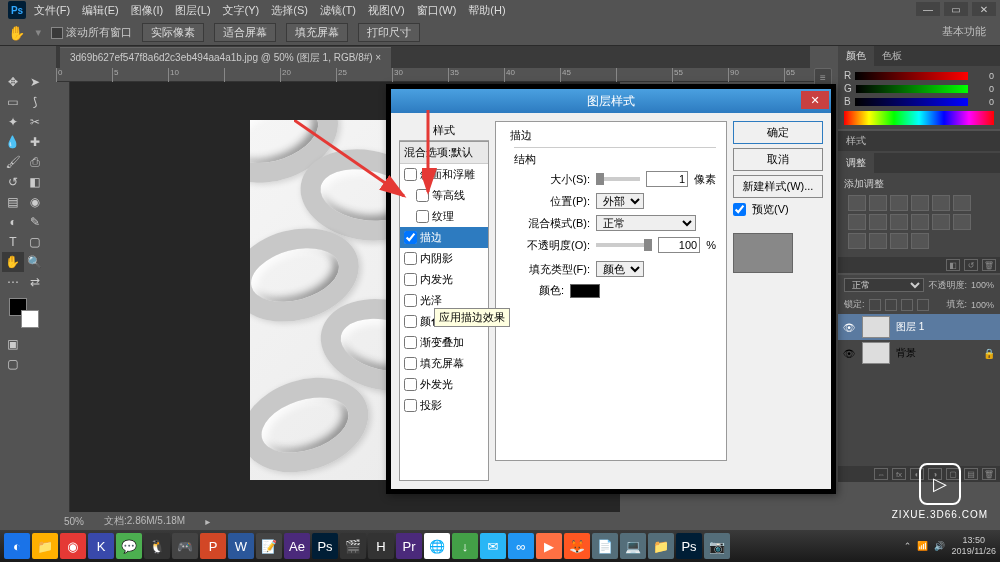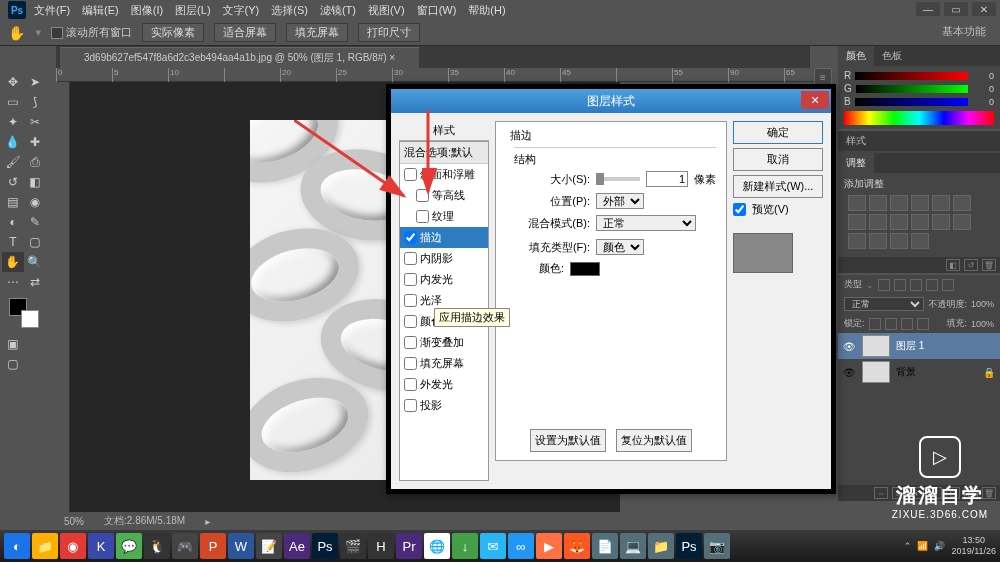--- a/index.html
+++ b/index.html
@@ -14,21 +14,21 @@
 
 
 .optbar { background: #535353; border-bottom: 1px solid #2a2a2a; height: 26px; display: flex; align-items: center; padding: 0 8px; color: #ccc; font-size: 11px; gap: 10px; }
 .optbar .hand { font-size: 14px; }
 .optbar .chk { width:12px; height:12px; border:1px solid #888; display:inline-block; vertical-align:middle; margin-right:3px; background:#3a3a3a;}
 .optbar .btn { background: #5a5a5a; border: 1px solid #3a3a3a; padding: 1px 8px; font-size: 11px; color: #ddd; }
 .base-func { position:absolute; right:6px; top:22px; color:#bbb; font-size:11px; padding:2px 8px; }
 
 
 .doctab-row { background: #3a3a3a; height: 22px; display: flex; align-items: center; padding-left: 4px; }
-.doctab { background: #535353; color: #ccc; font-size: 10px; padding: 3px 24px; border-top: 1px solid #666; }
+.doctab { background: #535353; color: #ccc; font-size: 10px; padding: 3px 10px; border-top: 1px solid #666; }
 
 
 .ruler-h { position:absolute; left:56px; top:68px; right:170px; height:14px; background:#535353; border-bottom:1px solid #333; }
 .ruler-h .tick { position:absolute; top:0; width:1px; height:14px; background:#888;}
 .ruler-h .lbl { position:absolute; top:0; color:#aaa; font-size:8px;}
 .ruler-v { position:absolute; left:56px; top:82px; width:14px; bottom:50px; background:#535353; border-right:1px solid #333;}
 
 
 .toolbox { position: absolute; left: 0; top: 68px; width: 48px; background: #535353; padding: 4px 2px; }
 .toolbox .trow { display: flex; }
@@ -319,29 +319,20 @@
     </div>
     <div class="panel-bottom-icons">
         <div>◧</div>
         <div>↺</div>
         <div>🗑</div>
       </div>
   </div>
 
   <div class="panel">
     <div class="layer-ctl">
-      <span>类型</span>
-      <span style="color:#888">⌄</span>
-      <div style="width:12px;height:12px;border:1px solid #666"></div>
-      <div style="width:12px;height:12px;border:1px solid #666"></div>
-      <div style="width:12px;height:12px;border:1px solid #666"></div>
-      <div style="width:12px;height:12px;border:1px solid #666"></div>
-      <div style="width:12px;height:12px;border:1px solid #666"></div>
-    </div>
-    <div class="layer-ctl">
       <select class="layer-sel"><option>正常</option></select>
       <span>不透明度:</span>
       <span>100%</span>
     </div>
     <div class="layer-ctl">
       <span>锁定:</span>
       <div style="width:12px;height:12px;border:1px solid #666"></div>
       <div style="width:12px;height:12px;border:1px solid #666"></div>
       <div style="width:12px;height:12px;border:1px solid #666"></div>
       <div style="width:12px;height:12px;border:1px solid #666"></div>
@@ -450,32 +441,36 @@
           <span>像素</span>
         </div>
         <div class="field-row">
           <label>位置(P):</label>
           <select class="combo"><option>外部</option></select>
         </div>
         <div class="field-row">
           <label>混合模式(B):</label>
           <select class="combo" style="width:100px"><option>正常</option></select>
         </div>
+        <div class="field-row">
+          <label>不透明度(O):</label>
+          <div class="slider">
+              <div class="thumb" style="right:0"></div>
+            </div>
+          <input class="num-input" value="100" style="">
+          <span>%</span>
+        </div>
         <div class="field-row" style="margin-top:8px">
           <label>填充类型(F):</label>
           <select class="combo"><option>颜色</option></select>
         </div>
         <div class="field-row">
           <label style="width:50px">颜色:</label>
           <span class="swatch-box"></span>
         </div>
-      </div>
-      <div class="bottom-btns">
-        <button class="dlg-btn">设置为默认值</button>
-        <button class="dlg-btn">复位为默认值</button>
       </div>
     </div>
 
     <div class="btns-col">
       <button class="dlg-btn primary">确定</button>
       <button class="dlg-btn">取消</button>
       <button class="dlg-btn">新建样式(W)...</button>
       <div class="field-row" style="margin-top:0">
           <input type="checkbox" checked="" style="">
           <span>预览(V)</span>
@@ -499,21 +494,20 @@
   <defs>
       <marker id="ah2" markerWidth="10" markerHeight="10" refX="8" refY="3" orient="auto">
         <path d="M0,0 L0,6 L9,3 z" fill="#e53935"></path>
       </marker>
     </defs>
   <line x1="6" y1="0" x2="6" y2="82" stroke="#e53935" stroke-width="3" marker-end="url(#ah2)"></line>
 </svg>
 
 <div class="watermark">
   <div class="wcircle">▷</div>
-  <div class="w1">溜溜自学</div>
   <div class="w2">ZIXUE.3D66.COM</div>
 </div>
 
 <div class="taskbar">
   <div id="task-icons" style="display:flex; gap:2px;">
       <div class="task-icon" style="background: rgb(26, 115, 232);">◐</div>
       <div class="task-icon" style="background: rgb(255, 176, 0);">📁</div>
       <div class="task-icon" style="background: rgb(229, 57, 53);">◉</div>
       <div class="task-icon" style="background: rgb(57, 73, 171);">K</div>
       <div class="task-icon" style="background: rgb(76, 175, 80);">💬</div>

